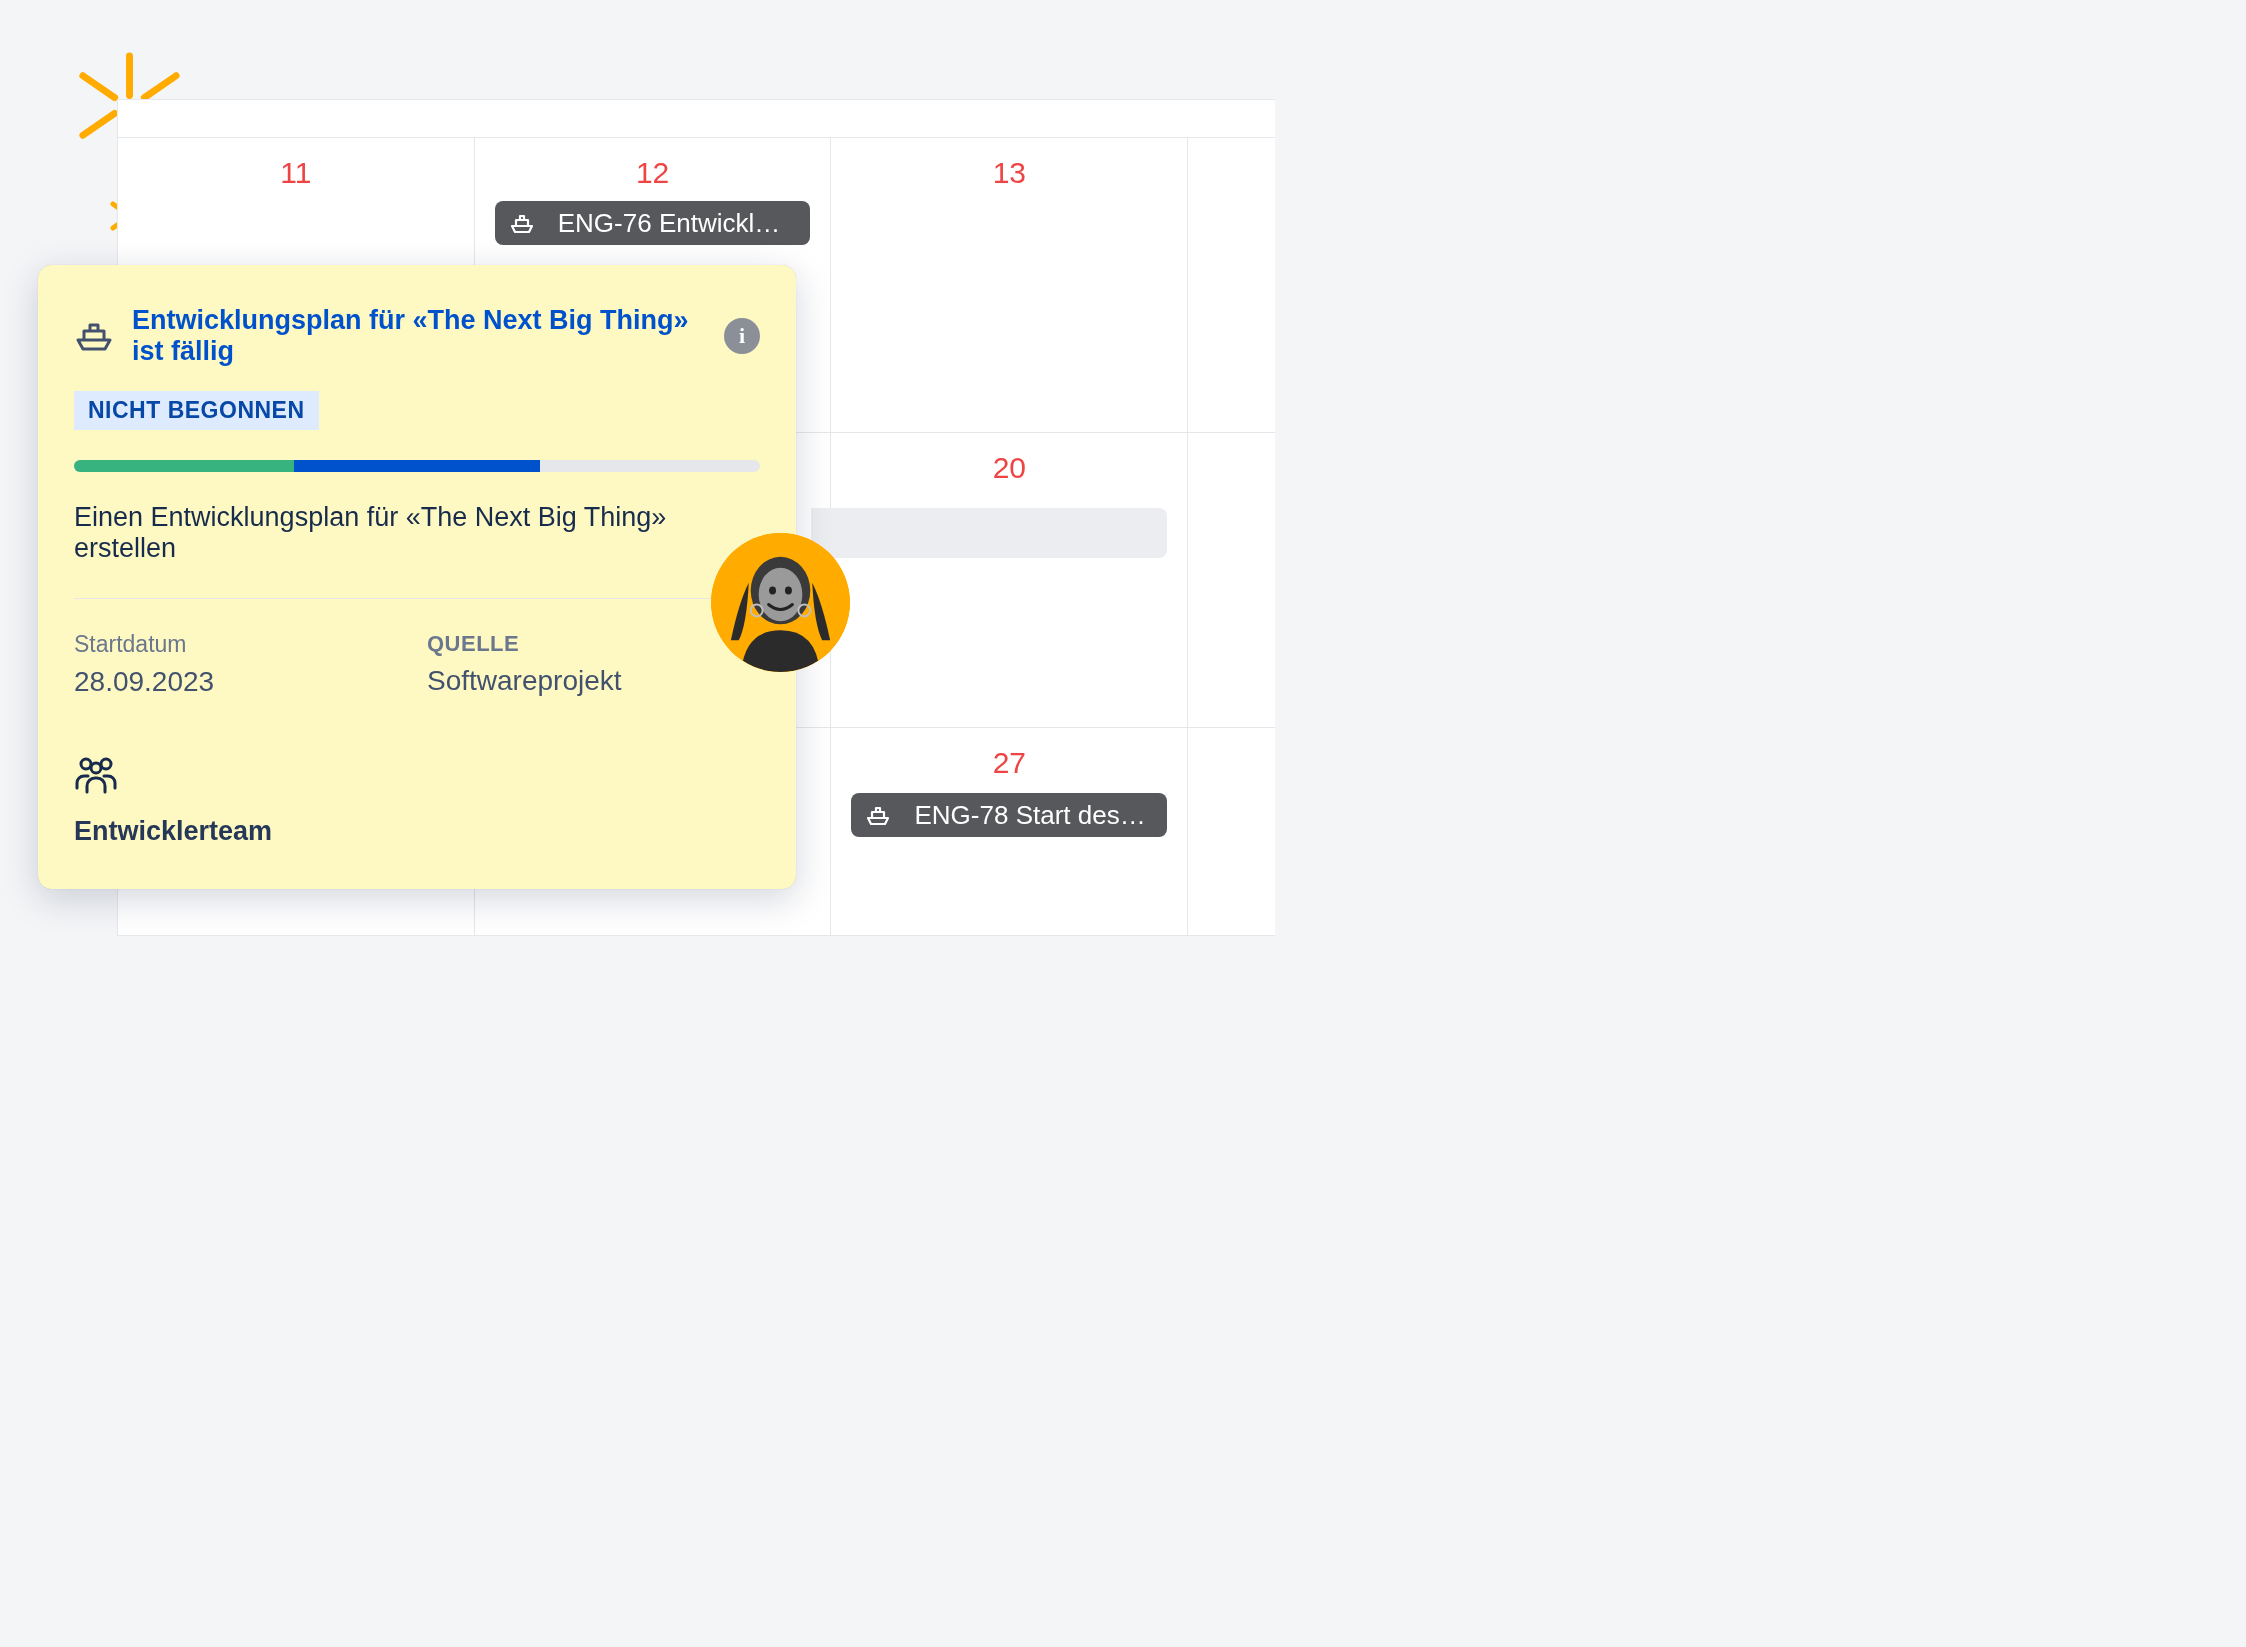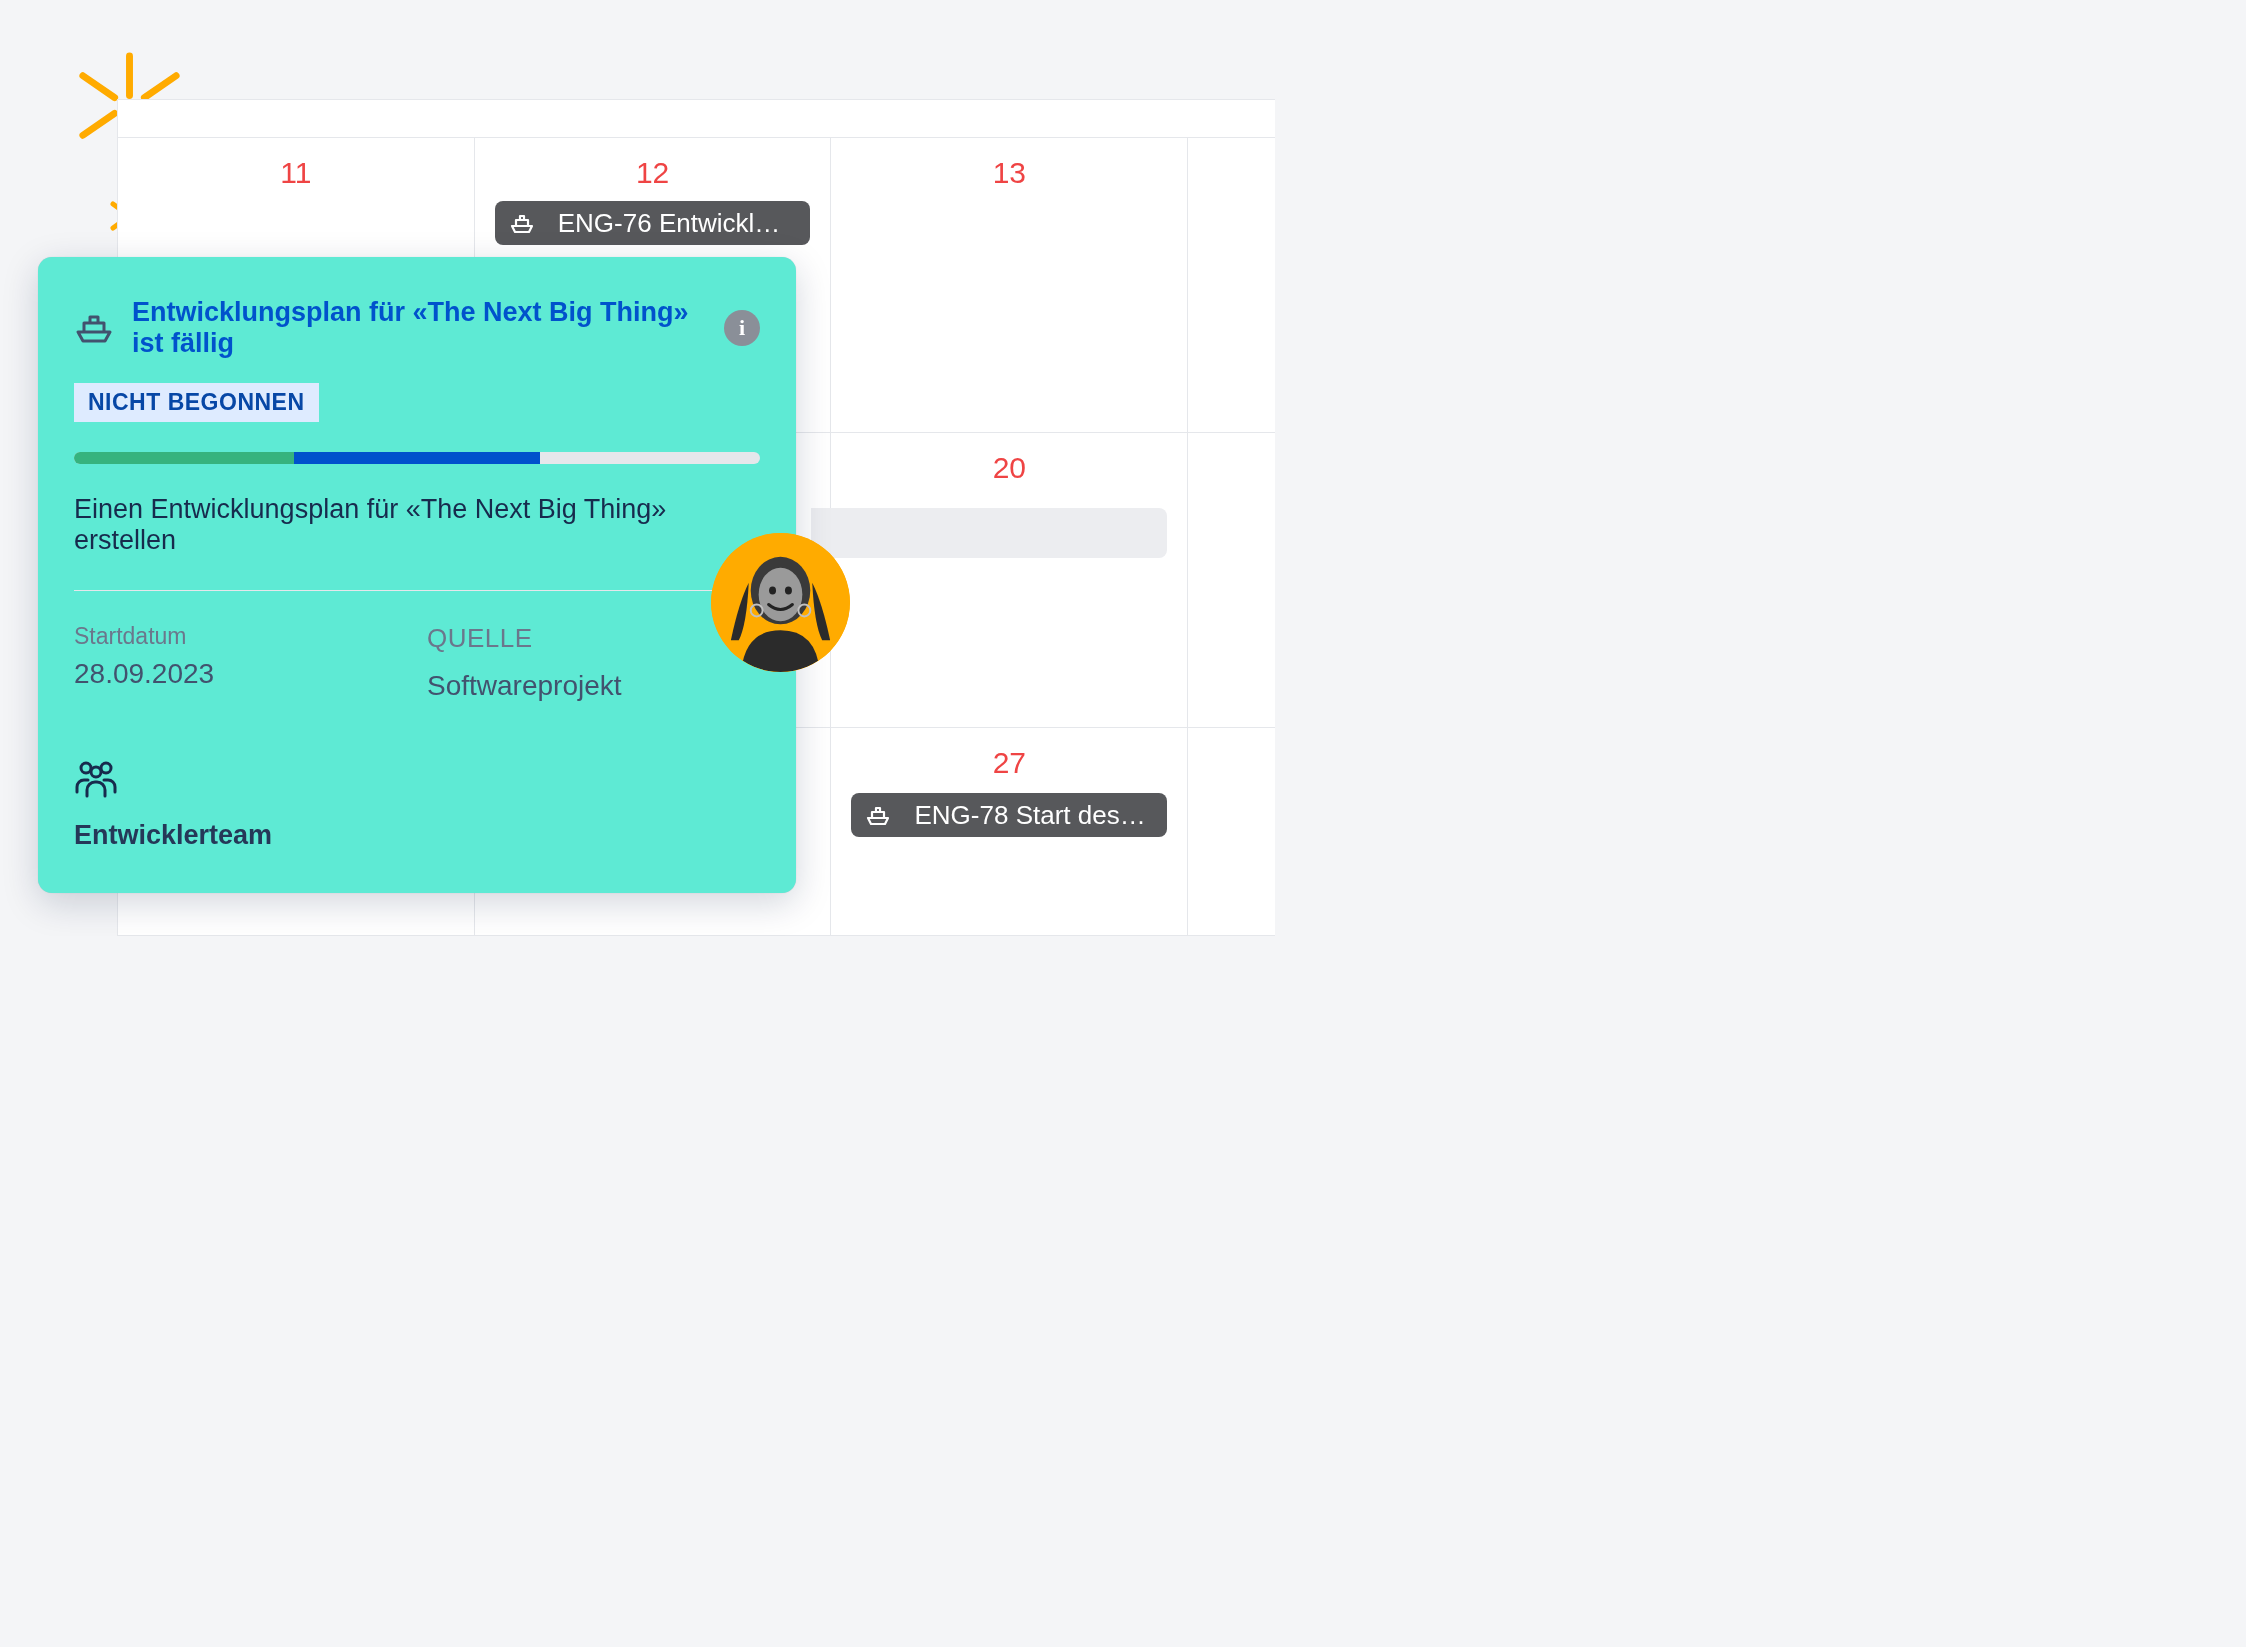--- a/index.html
+++ b/index.html
@@ -80,23 +80,23 @@
     right: 20px;
     height: 50px;
     background: #ecedf0;
     border-radius: 0 8px 8px 0;
   }
 
   
   .popover {
     position: absolute;
     left: 38px;
-    top: 257px;
+    top: 265px;
     width: 758px;
-    background: #5eead4;
+    background: #fef9c3;
     border-radius: 14px;
     box-shadow: 0 10px 36px rgba(9,30,66,0.18), 0 0 1px rgba(9,30,66,0.2);
     padding: 40px 36px 42px 36px;
   }
   .popover-title-row {
     display: flex;
     align-items: center;
     gap: 18px;
   }
   .popover-title {
@@ -155,24 +155,24 @@
     margin-top: 32px;
     position: relative;
   }
   .meta-label {
     font-size: 23px;
     color: #6b778c;
     font-weight: 500;
     margin-bottom: 8px;
   }
   .meta-label-upper {
-    font-size: 26px;
+    font-size: 22px;
     color: #6b778c;
-    font-weight: 400;
-    margin-bottom: 16px;
+    font-weight: 700;
+    margin-bottom: 8px;
     letter-spacing: 0.5px;
   }
   .meta-value {
     font-size: 28px;
     color: #42526e;
     font-weight: 400;
   }
   .team-row {
     display: flex;
     align-items: flex-start;

